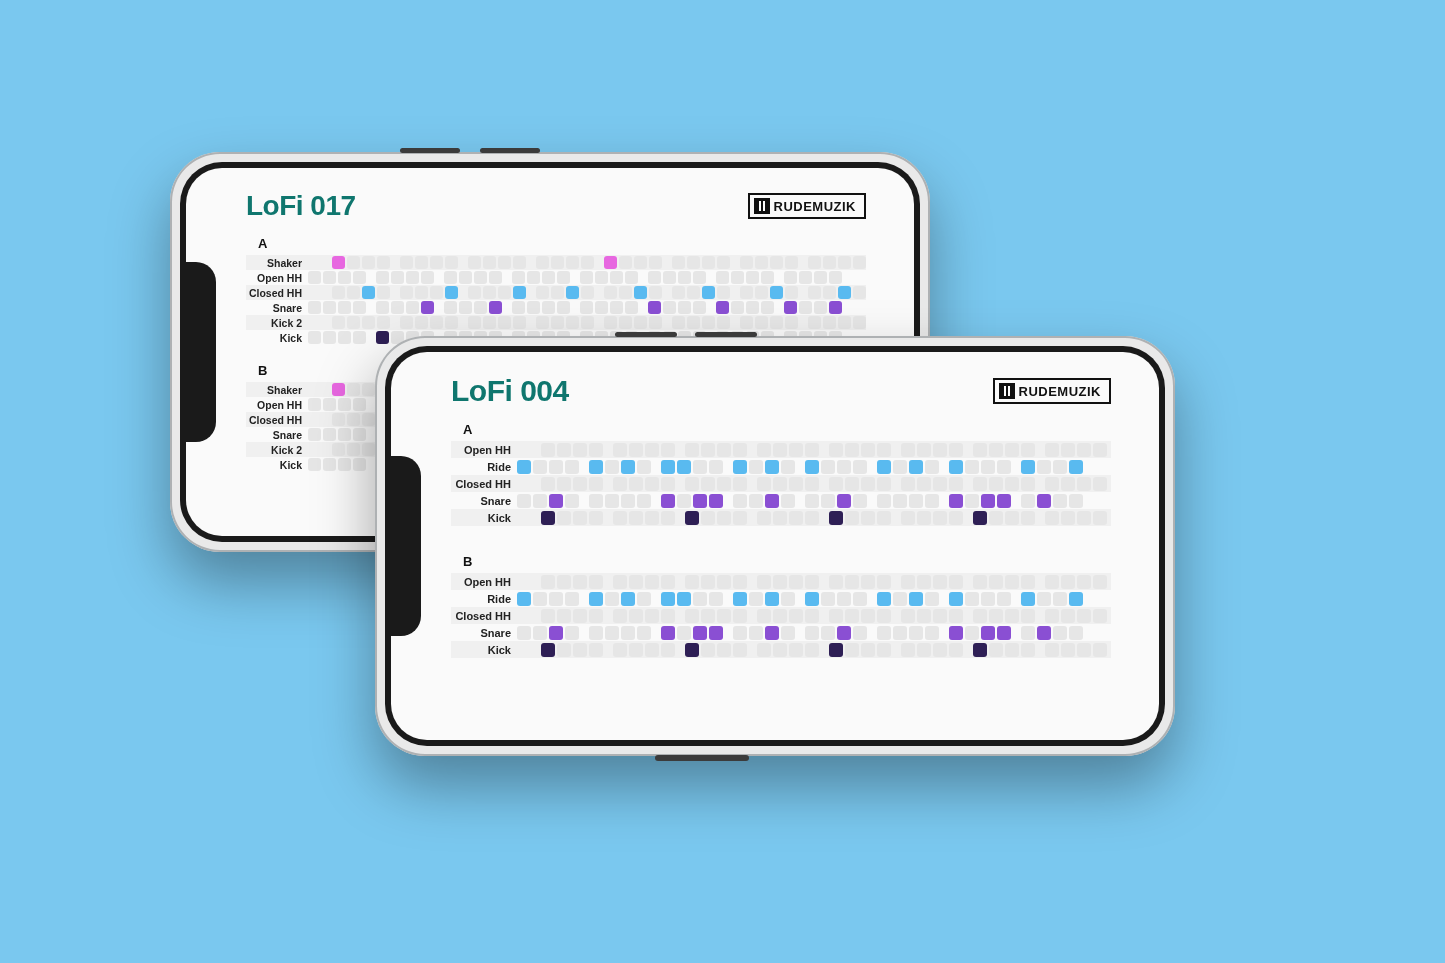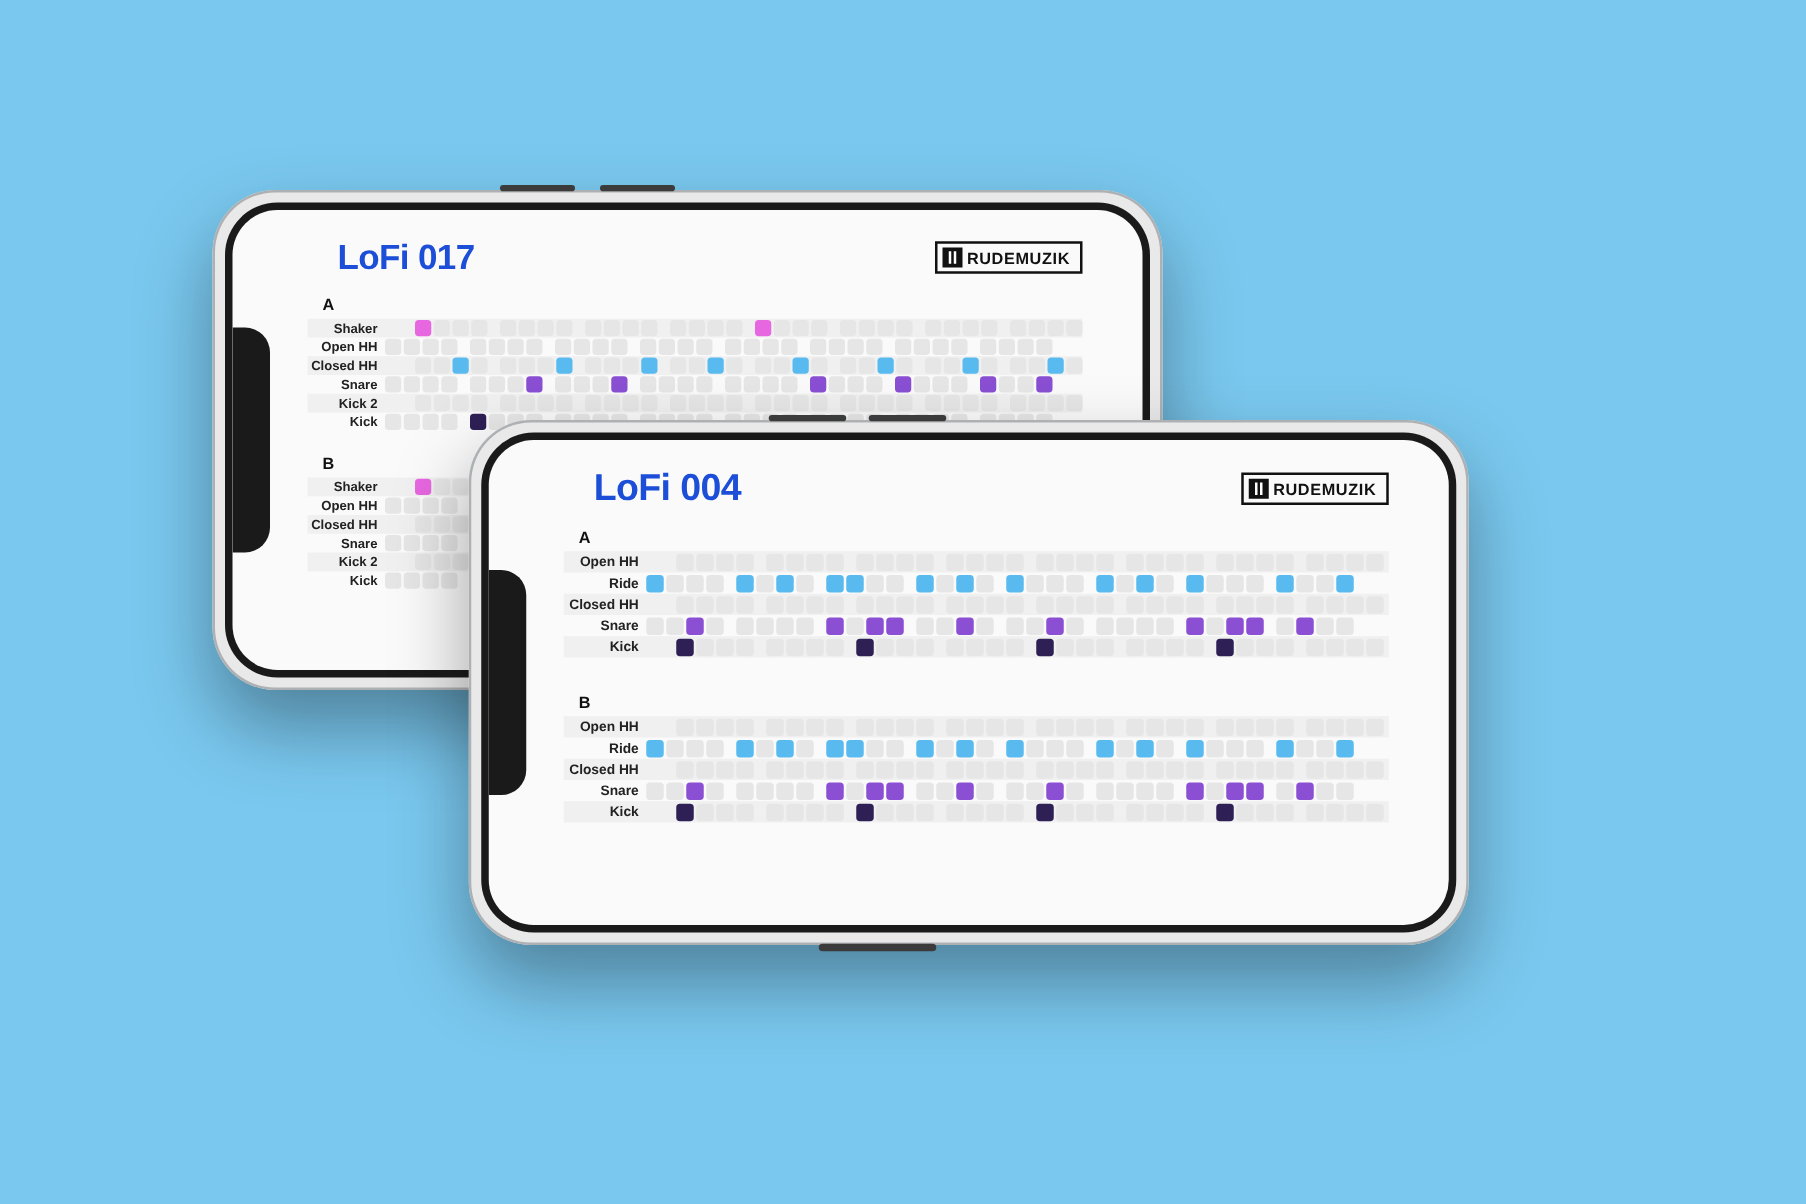--- a/index.html
+++ b/index.html
@@ -49,22 +49,21 @@
   }
   .header {
     display: flex;
     justify-content: space-between;
     align-items: center;
     margin-bottom: 14px;
   }
   .title {
     font-weight: 900;
     letter-spacing: -0.5px;
-    color: #1d4ed8;
-    margin-left: 24px;
+    color: #0f766e;
   }
   .brand {
     border: 2px solid #111;
     font-weight: 900;
     letter-spacing: 0.5px;
     padding: 3px 8px 3px 4px;
     display: flex;
     align-items: center;
     gap: 4px;
     color: #111;

